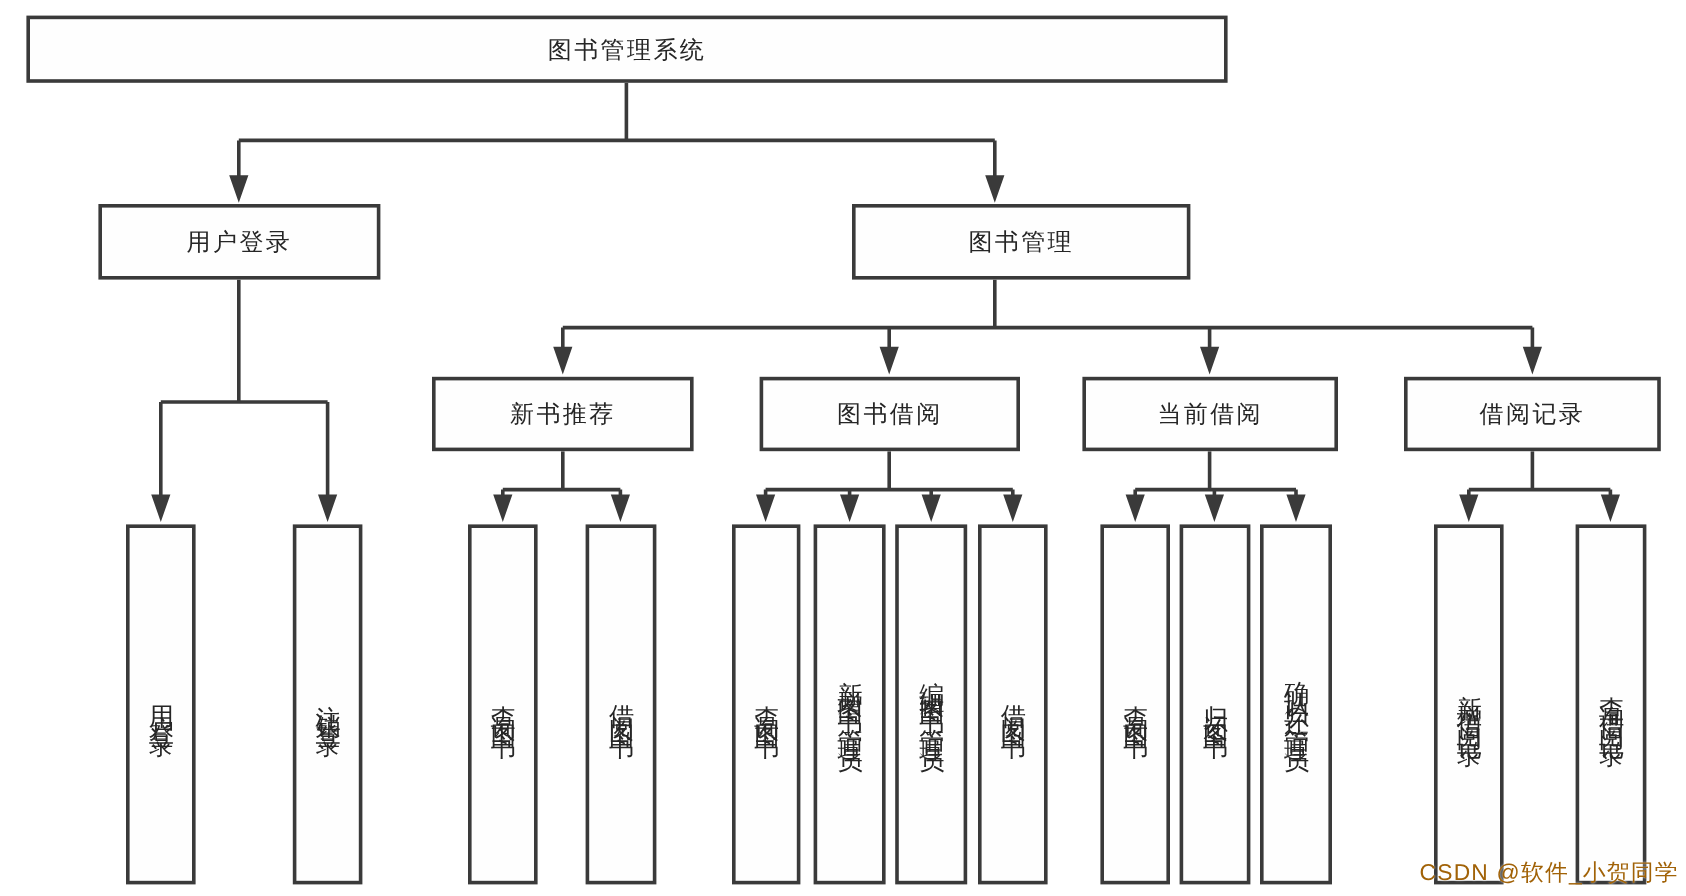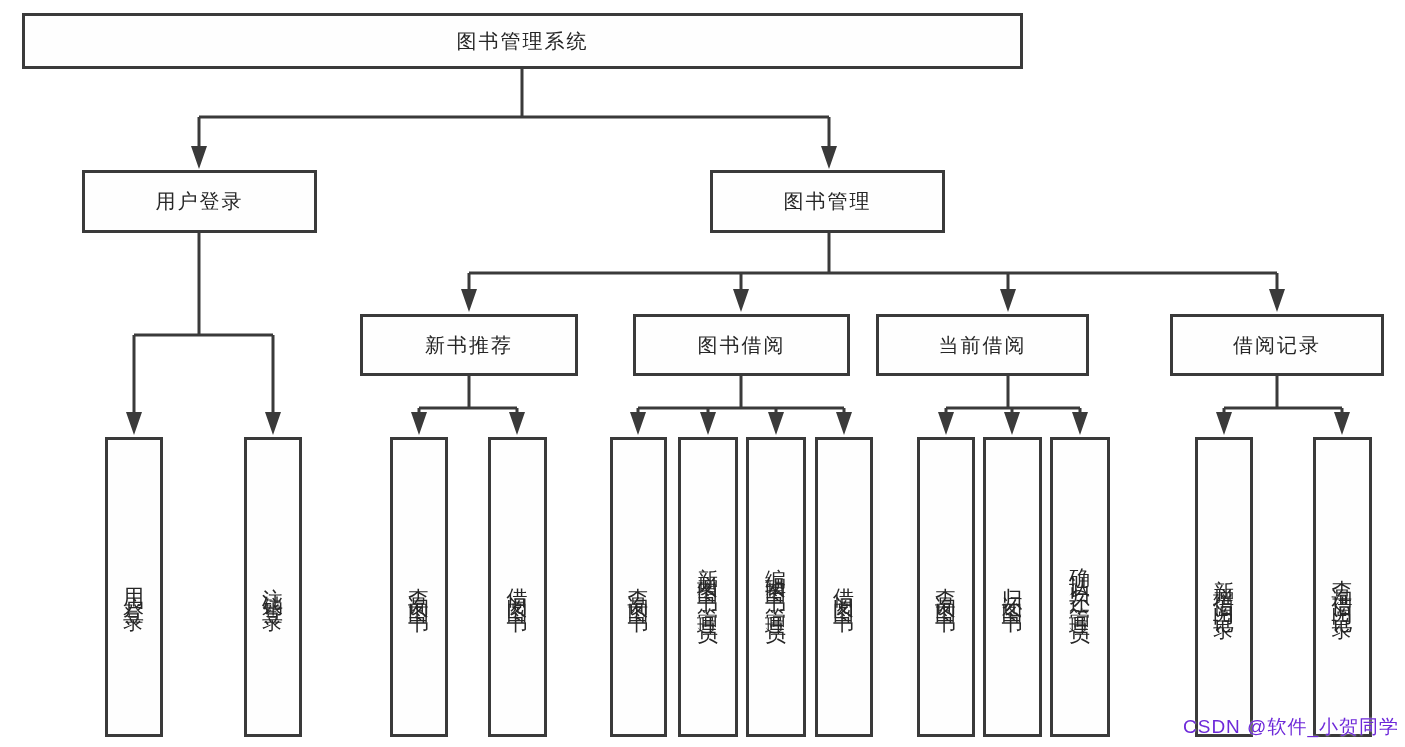--- a/index.html
+++ b/index.html
@@ -37,21 +37,21 @@
   #connectors {
     position:absolute;
     left:0; top:0;
     pointer-events:none;
   }
   #watermark {
     position:absolute;
     left:1183px; top:714px;
     font-size:19px;
     letter-spacing:1px;
-    color:#6d28d9;
+    color:#a16207;
     text-shadow:0 0 2px #ffffff;
     white-space:nowrap;
     z-index:5;
   }
 </style>
 </head>
 <body>
 
 <div id="canvas">
 
@@ -84,31 +84,31 @@
              M1334 412 L1350 412 L1342 435 Z"></path>
   </svg>
 
   <div class="box" style="left:22px; top:13px; width:1001px; height:56px;">
     <span class="h-label">图书管理系统</span>
   </div>
 
   <div class="box" style="left:82px; top:170px; width:235px; height:63px;">
     <span class="h-label">用户登录</span>
   </div>
-  <div class="box" style="left:710px; top:170px; width:235px; height:63px;">
+  <div class="box" style="left:710px; top:170px; width:282px; height:63px;">
     <span class="h-label">图书管理</span>
   </div>
 
   <div class="box" style="left:633px; top:314px; width:217px; height:62px;">
     <span class="h-label">图书借阅</span>
   </div>
   <div class="box" style="left:360px; top:314px; width:218px; height:62px;">
     <span class="h-label">新书推荐</span>
   </div>
-  <div class="box" style="left:876px; top:314px; width:213px; height:62px;">
+  <div class="box" style="left:902px; top:314px; width:213px; height:62px;">
     <span class="h-label">当前借阅</span>
   </div>
   <div class="box" style="left:1170px; top:314px; width:214px; height:62px;">
     <span class="h-label">借阅记录</span>
   </div>
 
   <div class="box" style="left:105px; top:437px; width:58px; height:300px;">
     <span class="v-label">用户登录</span>
   </div>
   <div class="box" style="left:244px; top:437px; width:58px; height:300px;">

